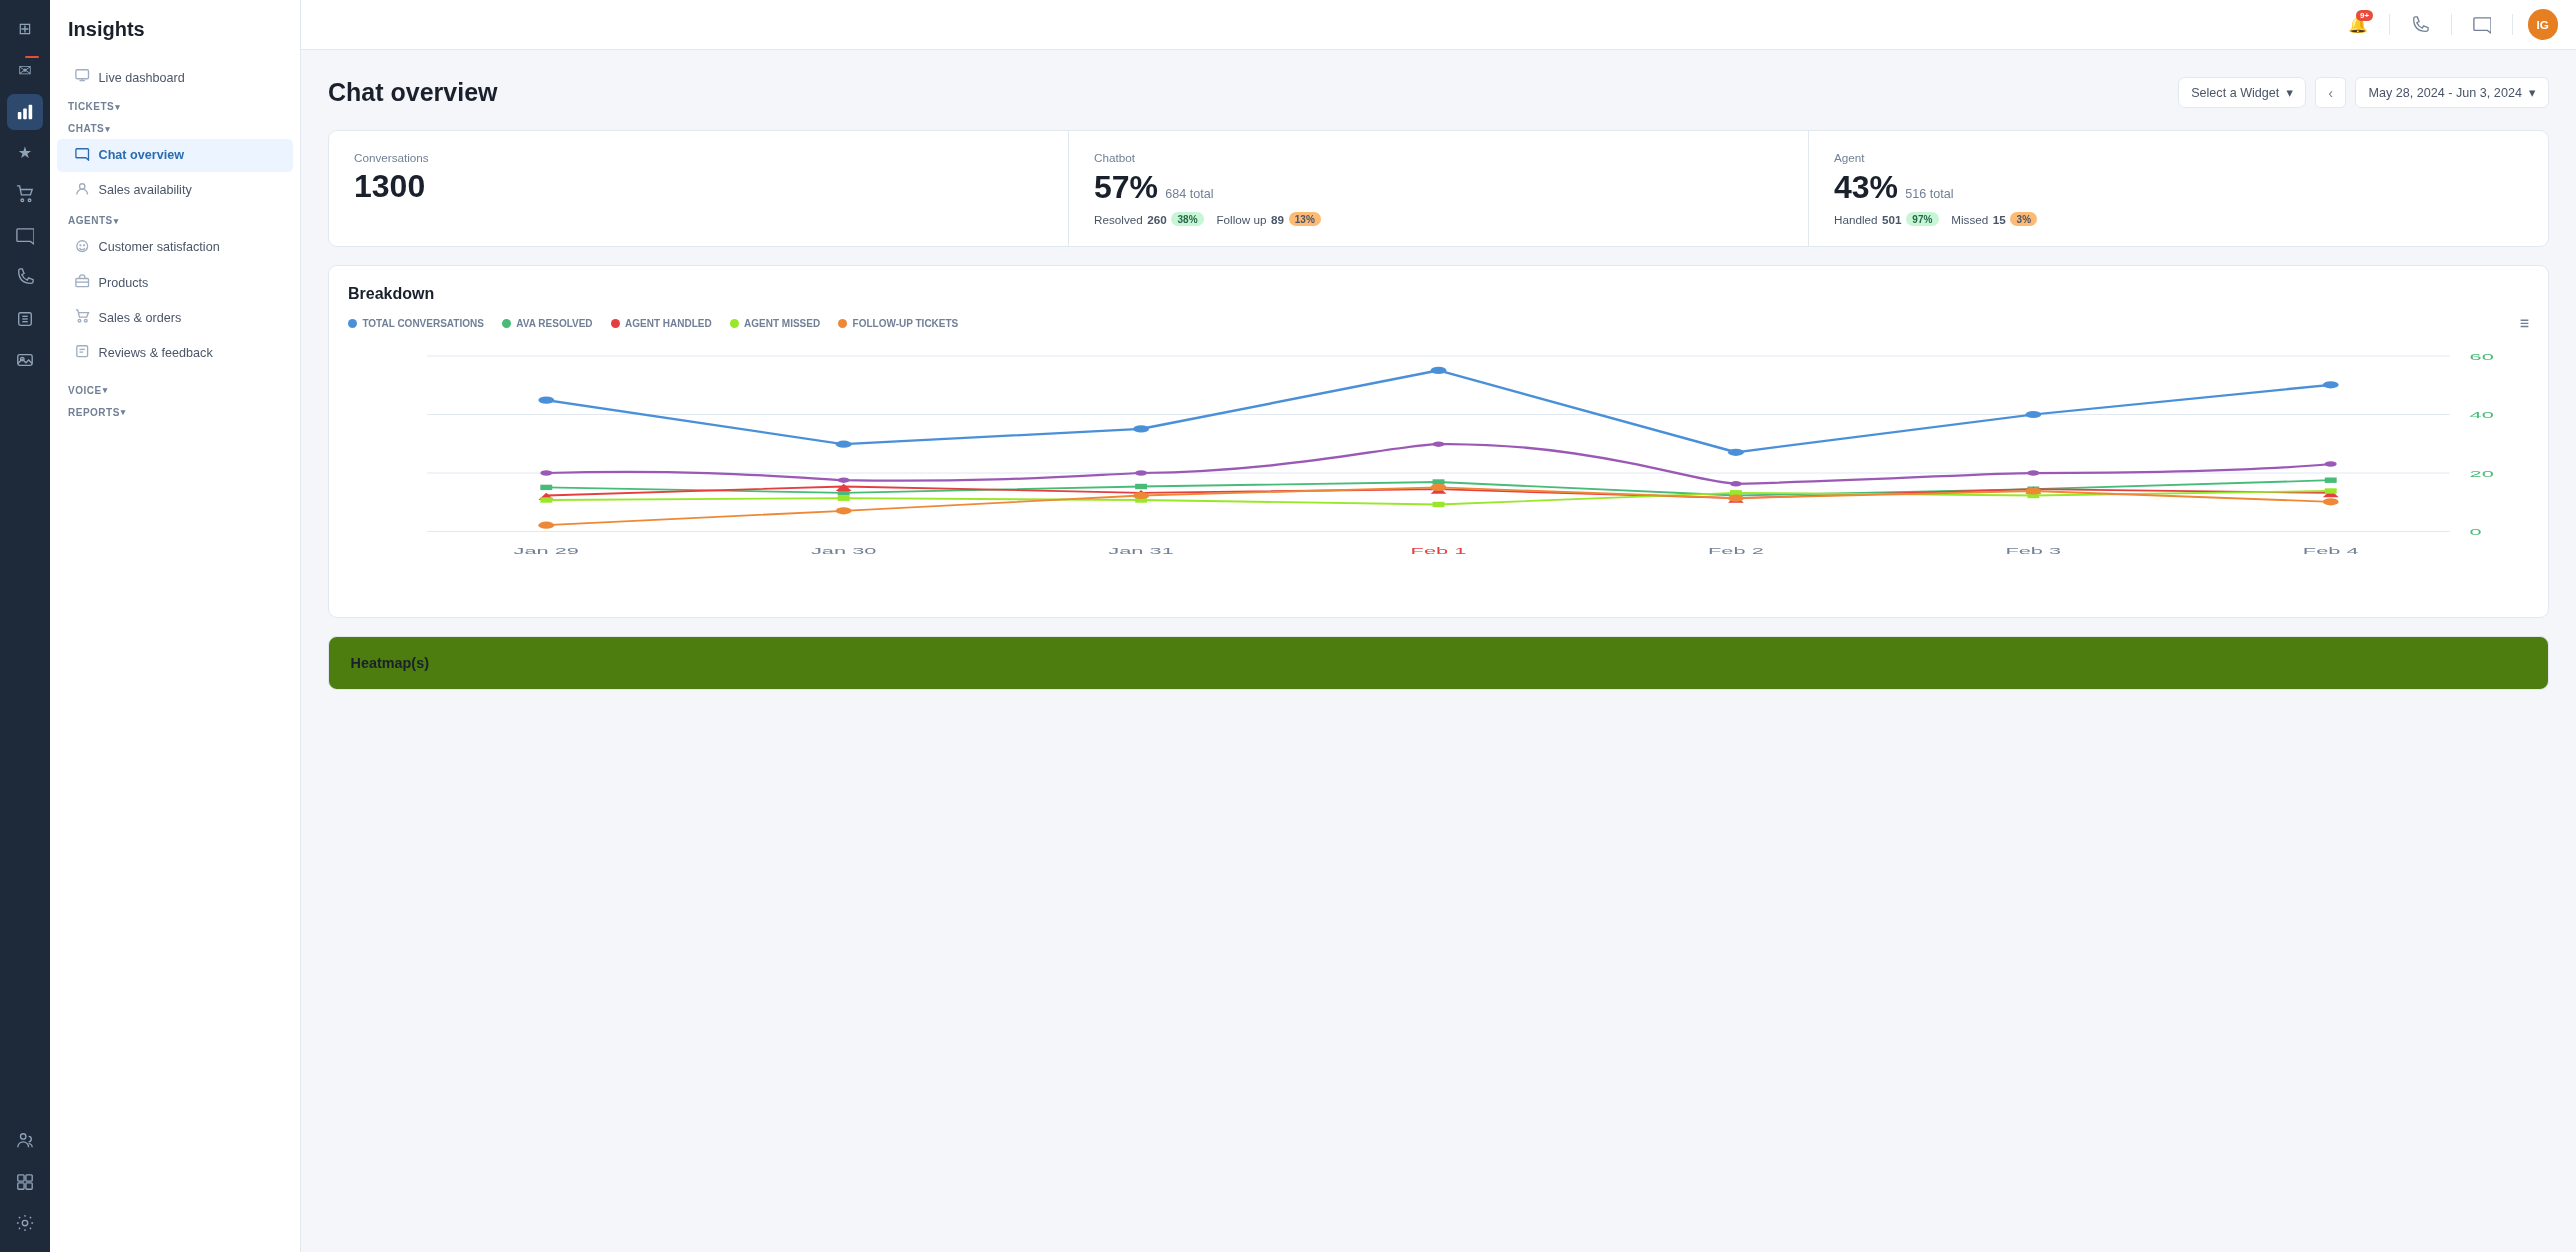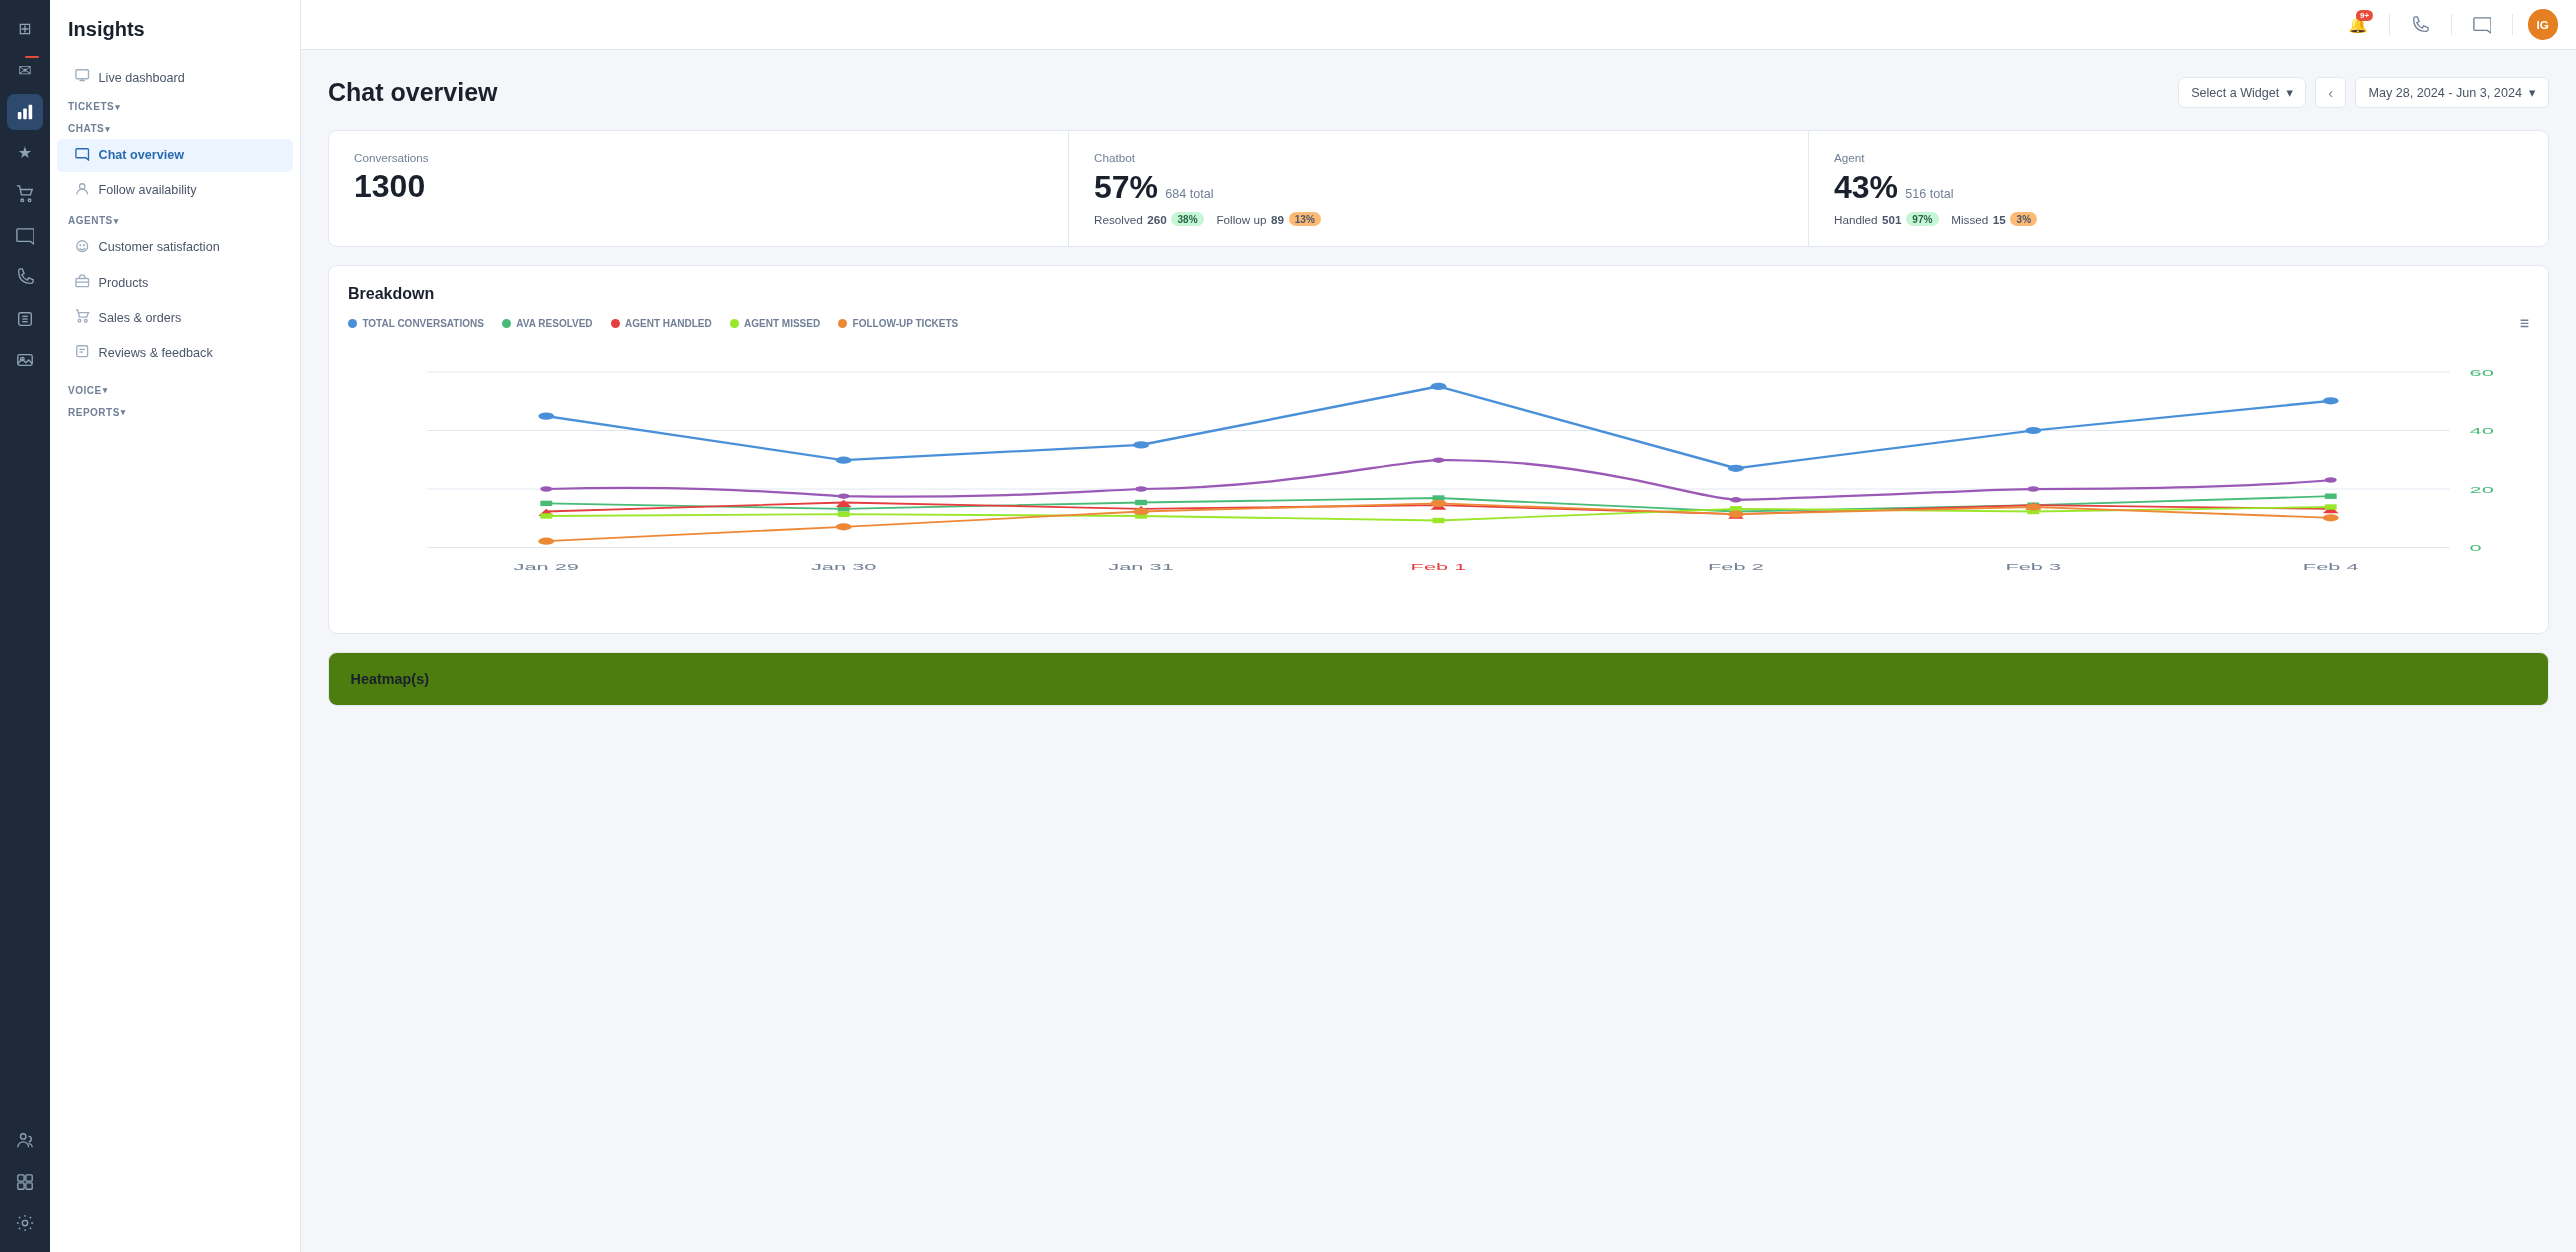--- a/index.html
+++ b/index.html
@@ -256,21 +256,21 @@
       margin-bottom: 18px;
     }
     .chart-title {
       font-size: 16px;
       font-weight: 700;
       color: #1a202c;
       margin-bottom: 14.4px;
     }
     .chart-legend {
       display: flex; align-items: center; gap: 18px;
-      margin-bottom: 34px;
+      margin-bottom: 18px;
       font-size: 10px;
       font-weight: 600;
       color: #718096;
       flex-wrap: wrap;
     }
     .legend-item { display: flex; align-items: center; gap: 5.4px; }
     .chart-container {
       position: relative;
       height: 251px;
     }
@@ -394,21 +394,21 @@
     <span>Chat overview</span>
   </div>
 
   <div class="sidebar-item">
     <span class="item-icon">
       <svg width="14.4" height="14.4" viewBox="0 0 16 16" fill="none" stroke="#a0aec0" stroke-width="1.5">
           <circle cx="8" cy="5" r="3"></circle>
           <path d="M2 14a6 6 0 0112 0"></path>
         </svg>
     </span>
-    <span>Follow availability</span>
+    <span>Sales availability</span>
   </div>
 
   <div class="sidebar-section-header">
     <span>AGENTS</span>
     <span class="arrow">▾</span>
   </div>
 
   <div class="sidebar-item">
     <span class="item-icon">
       <svg width="14.4" height="14.4" viewBox="0 0 16 16" fill="none" stroke="#a0aec0" stroke-width="1.5">

